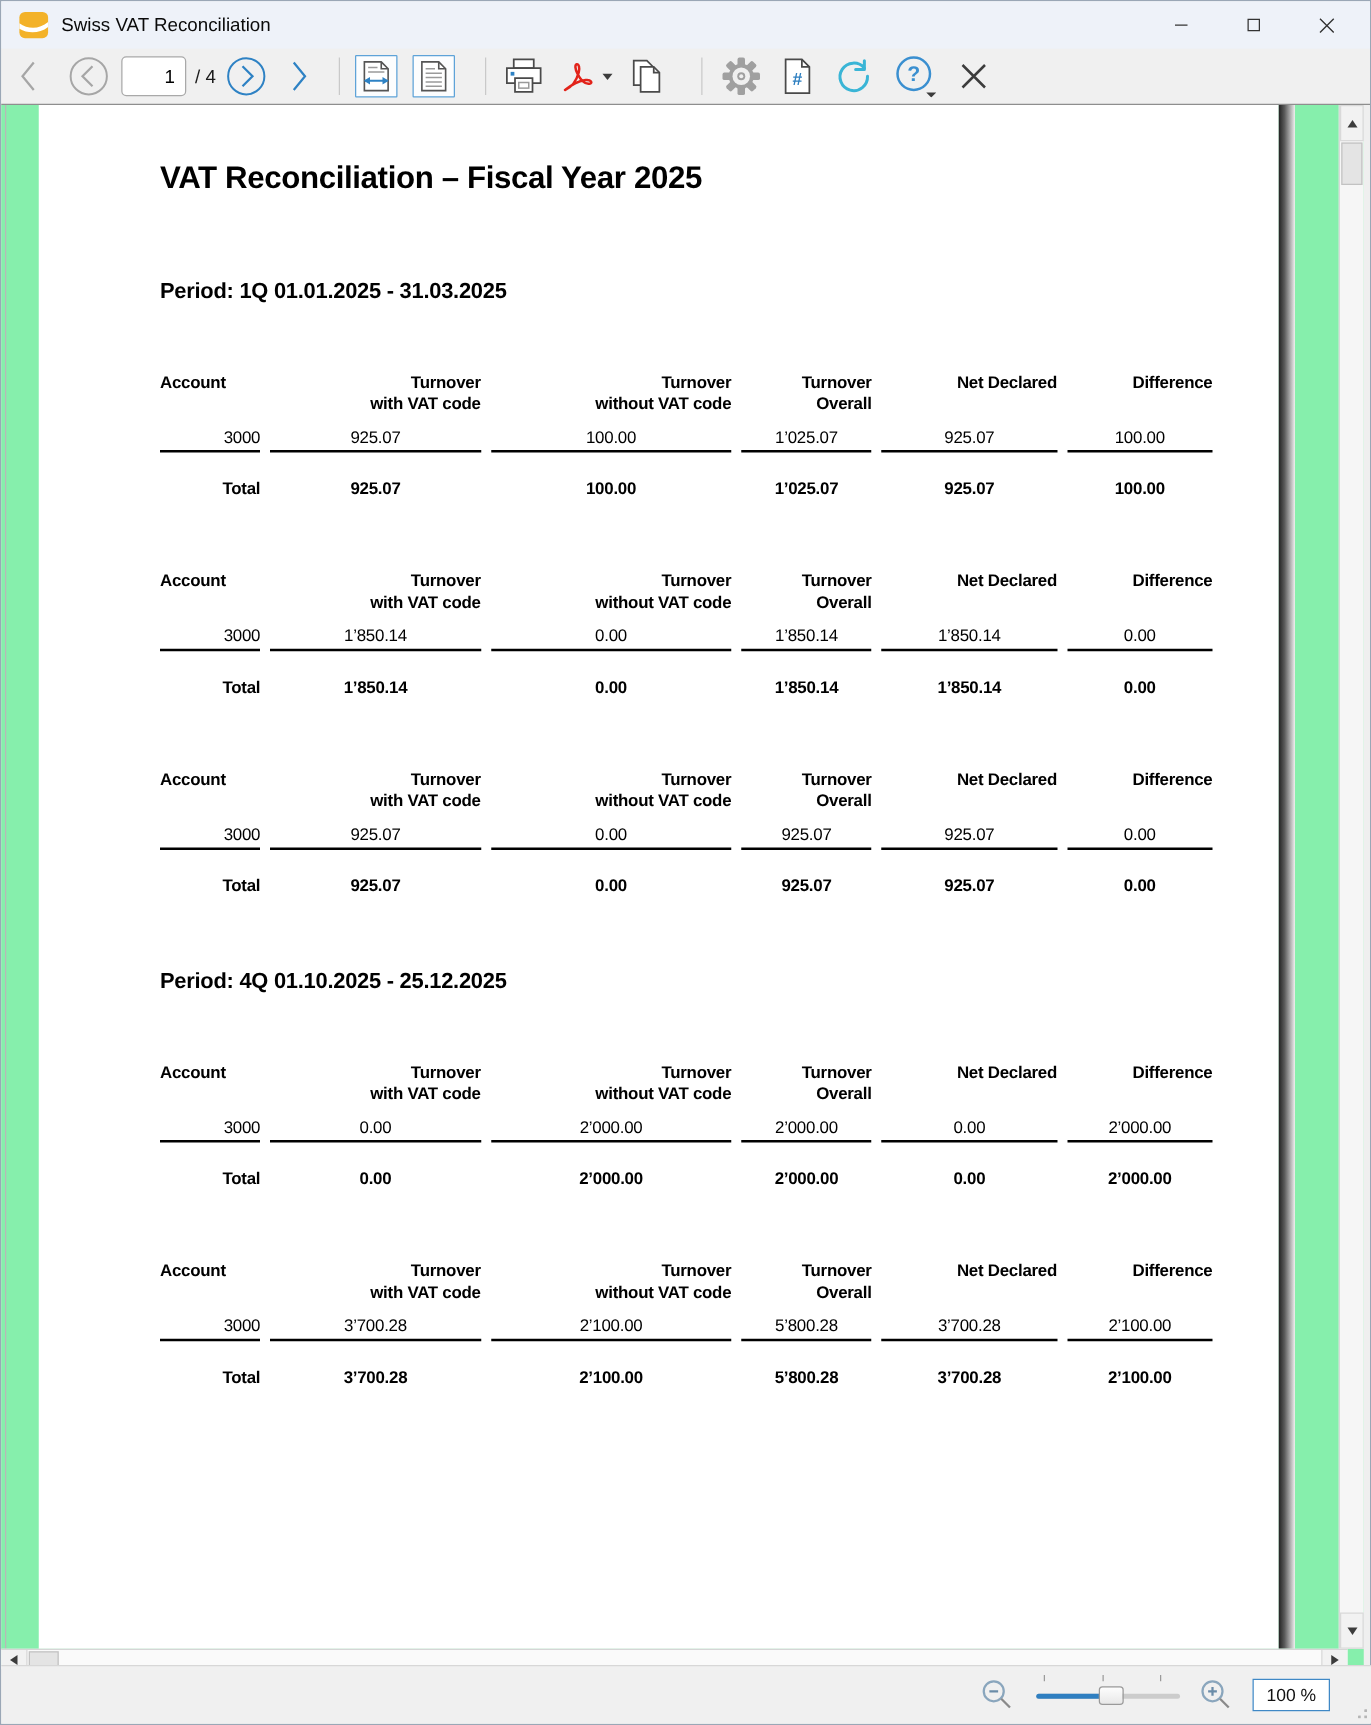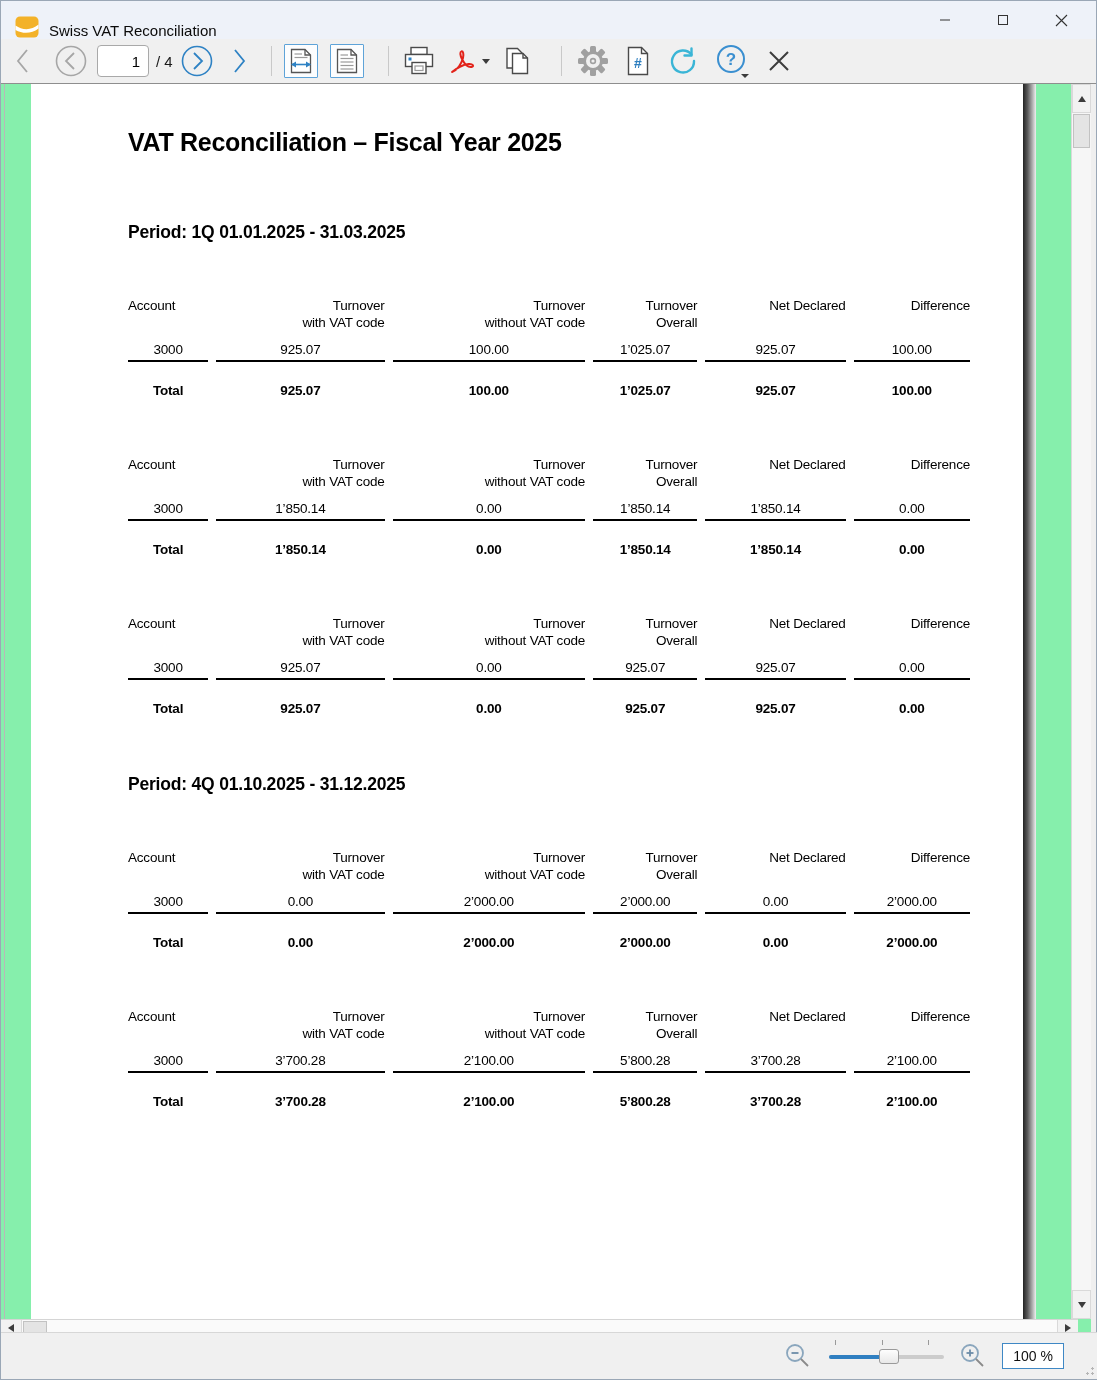--- a/index.html
+++ b/index.html
@@ -1,20 +1,20 @@
 <!DOCTYPE html>
 <html><head>
 <meta charset="utf-8">
 <style>
   html,body{margin:0;padding:0;background:#e8e8e8;}
   body{width:1097px;height:1380px;overflow:hidden;font-family:"Liberation Sans",sans-serif;}
   .window{position:relative;width:1097px;height:1380px;background:#efefef;border:1px solid #9aa7b6;box-sizing:border-box;}
 
   
-  .titlebar{height:38px;background:#eef2f9;display:flex;align-items:flex-end;position:relative;}
+  .titlebar{height:38px;background:#eef2f9;display:flex;align-items:center;position:relative;}
   .app-icon{width:24px;height:24px;margin:0 10px 0 14px;flex:0 0 auto;}
   .title-text{font-size:15px;color:#0a0a0a;}
   .win-controls{position:absolute;right:6px;top:0;height:38px;display:flex;}
   .win-btn{width:58px;height:38px;border:none;background:transparent;display:flex;align-items:center;justify-content:center;padding:0;cursor:pointer;}
 
   
   .toolbar{height:44px;background:#f0f0f0;border-bottom:1px solid #8e8e8e;display:flex;align-items:center;padding-left:12px;box-sizing:content-box;}
   .tb{background:none;border:none;padding:0;display:flex;align-items:center;justify-content:center;height:44px;cursor:pointer;}
   .tb-sep{width:1px;height:30px;background:#c9c9c9;margin:0 12px;}
   .page-input{width:52px;height:32px;border:1px solid #a9a9a9;border-radius:4px;background:#fff;font-size:15px;text-align:right;padding:0 8px 0 4px;font-family:"Liberation Sans",sans-serif;box-sizing:border-box;}
@@ -28,24 +28,24 @@
   .page{position:absolute;left:30px;top:0;width:992px;height:1235px;background:#fff;color:#000;
         padding:44px 53px 0 97px;box-sizing:border-box;overflow:hidden;}
   .page-shadow{position:absolute;left:1022px;top:0;width:13px;height:1235px;
         background:linear-gradient(to right,#222 0%,#5a5a5a 35%,#efefef 100%);}
 
   .report-title{font-size:25px;font-weight:bold;letter-spacing:-0.3px;margin:0 0 65px 0;}
   .report-section{margin:0 0 57px 0;}
   .period{font-size:17.5px;font-weight:bold;letter-spacing:-0.2px;margin:0 0 54px 0;}
   .vat-table{width:calc(100% + 16px);margin:0 -8px;border-collapse:separate;border-spacing:8px 0;table-layout:fixed;
              font-size:13.5px;line-height:17px;letter-spacing:-0.2px;color:#000;}
-  .vat-table th{font-weight:normal;text-align:right;vertical-align:top;padding:0 0 10px 0;margin-top:22px;}
+  .vat-table th{font-weight:bold;text-align:right;vertical-align:top;padding:0 0 10px 0;margin-top:22px;}
   .vat-table th.c-left{text-align:left;}
   .vat-table td{text-align:center;padding:0;vertical-align:bottom;}
-  .vat-table td.c-left{text-align:center;}
+  .vat-table td.c-left{text-align:right;}
   .vat-table tr.data td{border-bottom:2px solid #000;padding-bottom:2px;height:15px;}
   .vat-table tr.total td{font-weight:bold;padding-top:19px;height:18px;}
 
   
   .vscroll{position:absolute;right:0;top:0;width:20px;height:1235px;background:#f6f6f6;border-left:1px solid #d9d9d9;box-sizing:border-box;}
   .sb-btn{position:absolute;left:0;width:19px;height:29px;background:#f2f2f2;border:1px solid #d9d9d9;box-sizing:border-box;display:flex;align-items:center;justify-content:center;cursor:pointer;}
   .vscroll .up{top:0;}
   .vscroll .down{bottom:0;}
   .v-thumb{position:absolute;left:1px;top:30px;width:17px;height:34px;background:#e4e4e4;border:1px solid #c2c2c2;box-sizing:border-box;cursor:pointer;}
   .tri-up{width:0;height:0;border-left:4px solid transparent;border-right:4px solid transparent;border-bottom:6px solid #3c3c3c;}
@@ -394,21 +394,21 @@
                   <td>0.00</td>
                   <td>925.07</td>
                   <td>925.07</td>
                   <td>0.00</td>
                 </tr>
               </tbody>
     </table>
   </section>
 
   <section class="report-section">
-    <h2 class="period">Period: 4Q 01.10.2025 - 31.12.2025</h2>
+    <h2 class="period">Period: 4Q 01.10.2025 - 25.12.2025</h2>
     <table class="vat-table">
       <colgroup>
         <col style="width:10%">
                 <col style="width:21%">
                 <col style="width:24%">
         <col style="width:13%">
                 <col style="width:17.5%">
                 <col style="width:14.5%">
       </colgroup>
       <thead>

